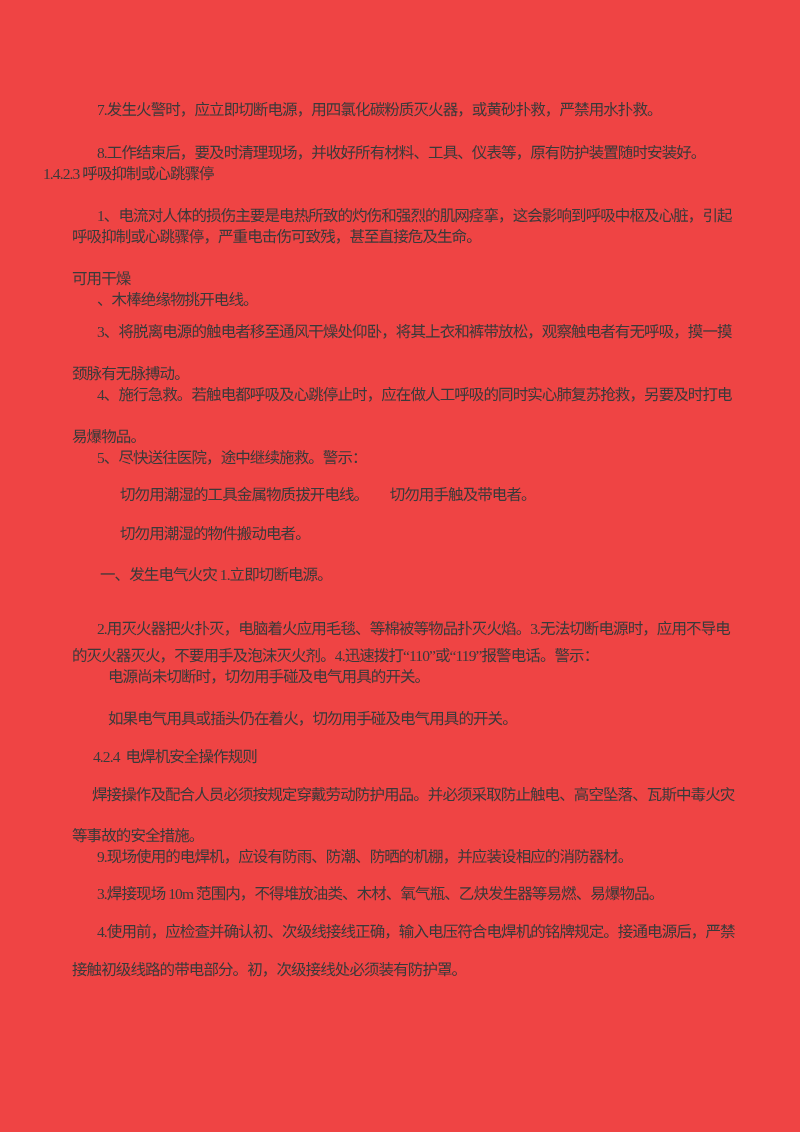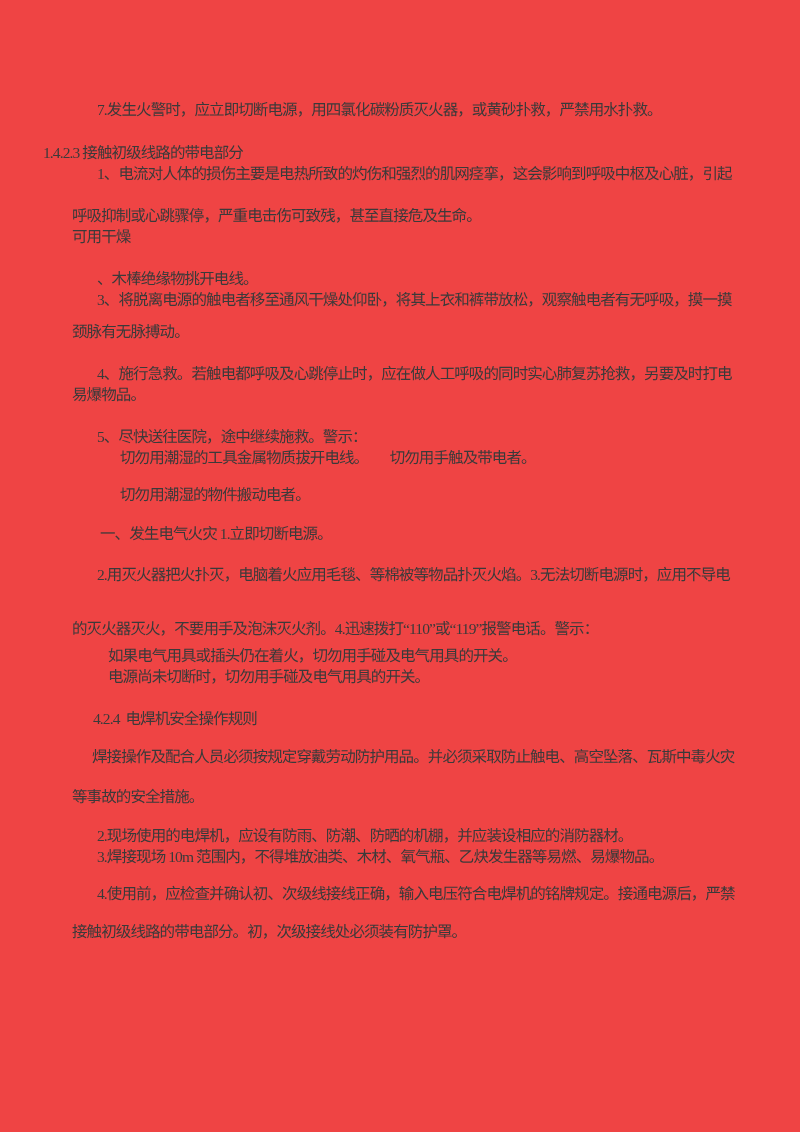--- a/index.html
+++ b/index.html
@@ -21,21 +21,21 @@
     color:#3a3a3a;
   }
   
   .x-h1   {left:43px;}   
   .x-first{left:97px;}   
   .x-cont {left:72px;}   
   .x-quote{left:120px;}  
   .x-dash {left:100px;}  
   .x-warn {left:108px;}  
   .x-h2   {left:93px;}   
-  .x-weld {left:92px;}   
+  .x-weld {left:92px;font-family:Liberation Mono, monospace;}   
   
   .ln:nth-child(1) {top:99px;}
   .ln:nth-child(2) {top:142px;}
   .ln:nth-child(3) {top:163px;}
   .ln:nth-child(4) {top:205px;}
   .ln:nth-child(5) {top:226px;font-family:Liberation Serif, serif;}
   .ln:nth-child(6) {top:268px;}
   .ln:nth-child(7) {top:289px;}
   .ln:nth-child(8) {top:321px;}
   .ln:nth-child(9) {top:363px;}
@@ -56,37 +56,38 @@
   .ln:nth-child(24){top:883px;}
   .ln:nth-child(25){top:921px;}
   .ln:nth-child(26){top:959px;}
   .ln:nth-child(27){top:980px;}
 </style>
 </head>
 <body>
 
 <div class="page">
   <div class="ln x-first">7.发生火警时，应立即切断电源，用四氯化碳粉质灭火器，或黄砂扑救，严禁用水扑救。</div>
-  <div class="ln x-h1">1.4.2.3 接触初级线路的带电部分</div>
+  <div class="ln x-first">8.工作结束后，要及时清理现场，并收好所有材料、工具、仪表等，原有防护装置随时安装好。</div>
+  <div class="ln x-h1">1.4.2.3 呼吸抑制或心跳骤停</div>
   <div class="ln x-first">1、电流对人体的损伤主要是电热所致的灼伤和强烈的肌网痉挛，这会影响到呼吸中枢及心脏，引起</div>
   <div class="ln x-cont">呼吸抑制或心跳骤停，严重电击伤可致残，甚至直接危及生命。</div>
   <div class="ln x-cont">可用干燥</div>
   <div class="ln x-first">、木棒绝缘物挑开电线。</div>
   <div class="ln x-first">3、将脱离电源的触电者移至通风干燥处仰卧，将其上衣和裤带放松，观察触电者有无呼吸，摸一摸</div>
   <div class="ln x-cont">颈脉有无脉搏动。</div>
   <div class="ln x-first">4、施行急救。若触电都呼吸及心跳停止时，应在做人工呼吸的同时实心肺复苏抢救，另要及时打电</div>
   <div class="ln x-cont">易爆物品。</div>
   <div class="ln x-first">5、尽快送往医院，途中继续施救。警示：</div>
   <div class="ln x-quote">切勿用潮湿的工具金属物质拔开电线。　　切勿用手触及带电者。</div>
   <div class="ln x-quote">切勿用潮湿的物件搬动电者。</div>
   <div class="ln x-dash">一、发生电气火灾 1.立即切断电源。</div>
   <div class="ln x-first">2.用灭火器把火扑灭，电脑着火应用毛毯、等棉被等物品扑灭火焰。3.无法切断电源时，应用不导电</div>
   <div class="ln x-cont">的灭火器灭火，不要用手及泡沫灭火剂。4.迅速拨打“110”或“119”报警电话。警示：</div>
+  <div class="ln x-warn">电源尚未切断时，切勿用手碰及电气用具的开关。</div>
   <div class="ln x-warn">如果电气用具或插头仍在着火，切勿用手碰及电气用具的开关。</div>
-  <div class="ln x-warn">电源尚未切断时，切勿用手碰及电气用具的开关。</div>
   <div class="ln x-h2">4.2.4  电焊机安全操作规则</div>
   <div class="ln x-weld">焊接操作及配合人员必须按规定穿戴劳动防护用品。并必须采取防止触电、高空坠落、瓦斯中毒火灾</div>
   <div class="ln x-cont">等事故的安全措施。</div>
-  <div class="ln x-first">2.现场使用的电焊机，应设有防雨、防潮、防晒的机棚，并应装设相应的消防器材。</div>
+  <div class="ln x-first">9.现场使用的电焊机，应设有防雨、防潮、防晒的机棚，并应装设相应的消防器材。</div>
   <div class="ln x-first">3.焊接现场 10m 范围内，不得堆放油类、木材、氧气瓶、乙炔发生器等易燃、易爆物品。</div>
   <div class="ln x-first">4.使用前，应检查并确认初、次级线接线正确，输入电压符合电焊机的铭牌规定。接通电源后，严禁</div>
   <div class="ln x-cont">接触初级线路的带电部分。初，次级接线处必须装有防护罩。</div>
 </div>
 
 </body></html>

